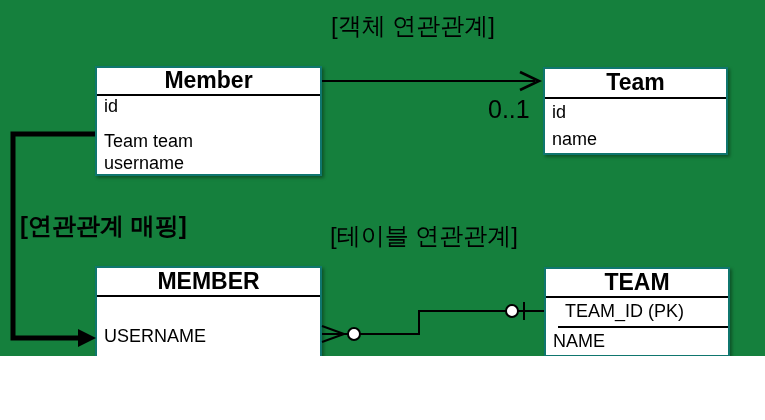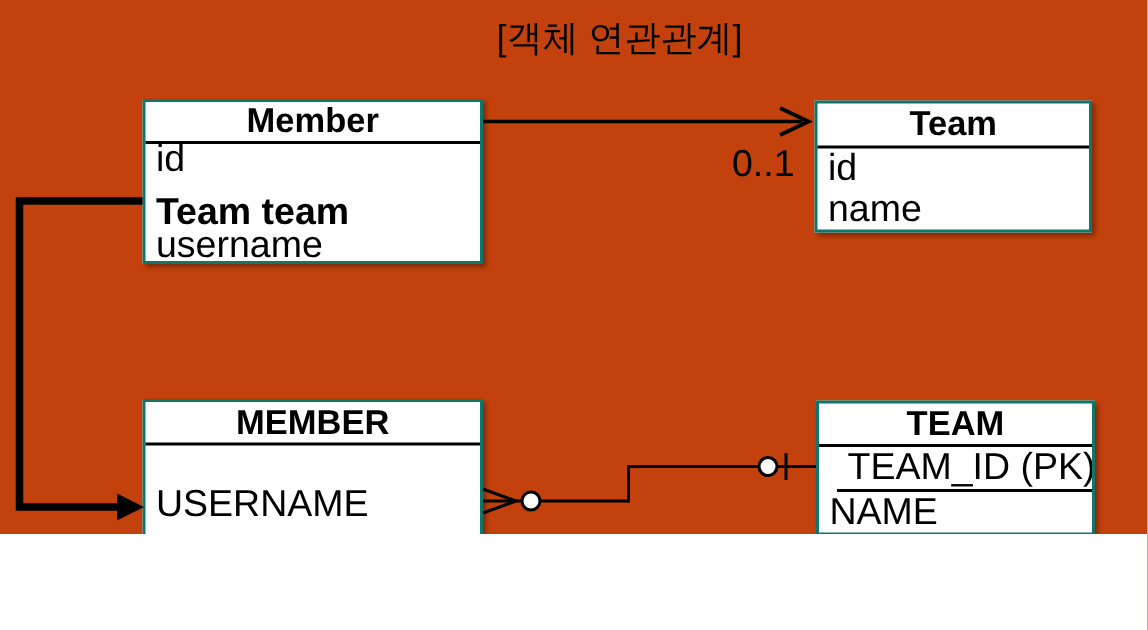--- a/index.html
+++ b/index.html
@@ -6,21 +6,21 @@
     margin: 0;
     padding: 0;
     background: #ffffff;
     font-family: "Liberation Sans", "DejaVu Sans", sans-serif;
     color: #000000;
   }
   .canvas {
     position: relative;
     width: 765px;
     height: 356px;
-    background: #c2410c;
+    background: #15803d;
     overflow: hidden;
   }
   .section-label {
     position: absolute;
     font-size: 24px;
     line-height: 28px;
     white-space: nowrap;
     color: #000;
   }
   .section-label.bold { font-weight: bold; }
@@ -47,46 +47,48 @@
     text-align: center;
     font-weight: bold;
     font-size: 23px;
     border-bottom: 2px solid #000000;
     white-space: nowrap;
     overflow: hidden;
   }
   .entity .row {
     box-sizing: border-box;
     flex: 1 1 auto;
-    font-size: 25px;
+    font-size: 18px;
     padding-left: 7px;
     white-space: nowrap;
     overflow: hidden;
     display: flex;
     align-items: center;
   }
-  .row.bold { font-weight: bold; margin-top: 13px; }
+  .row.bold { font-weight: normal; margin-top: 13px; }
   .row.thick-divider { border-bottom: 3px solid #000000; }
   .row.divider { border-bottom: 2px solid #000000; margin-left: 12px; }
   svg.connector-layer {
     position: absolute;
     left: 0;
     top: 0;
     z-index: 2;
     pointer-events: none;
   }
 </style>
 </head>
 <body>
 
 <div class="canvas">
 
   <div class="section-label" style="left:331px; top:12px;">[객체 연관관계]</div>
 
+  <div class="section-label bold" style="left:20px; top:212px;">[연관관계 매핑]</div>
 
+  <div class="section-label" style="left:330px; top:222px;">[테이블 연관관계]</div>
 
   <div class="multiplicity-label" style="left:455px; top:96px;margin-left:33px;">0..1</div>
 
   <div class="entity" style="left:95px; top:66px; width:227px; height:110px;">
     <div class="title" style="height:28px; line-height:25px;">Member</div>
     <div class="row">id</div>
     <div class="row bold">Team team</div>
     <div class="row">username</div>
   </div>
 

